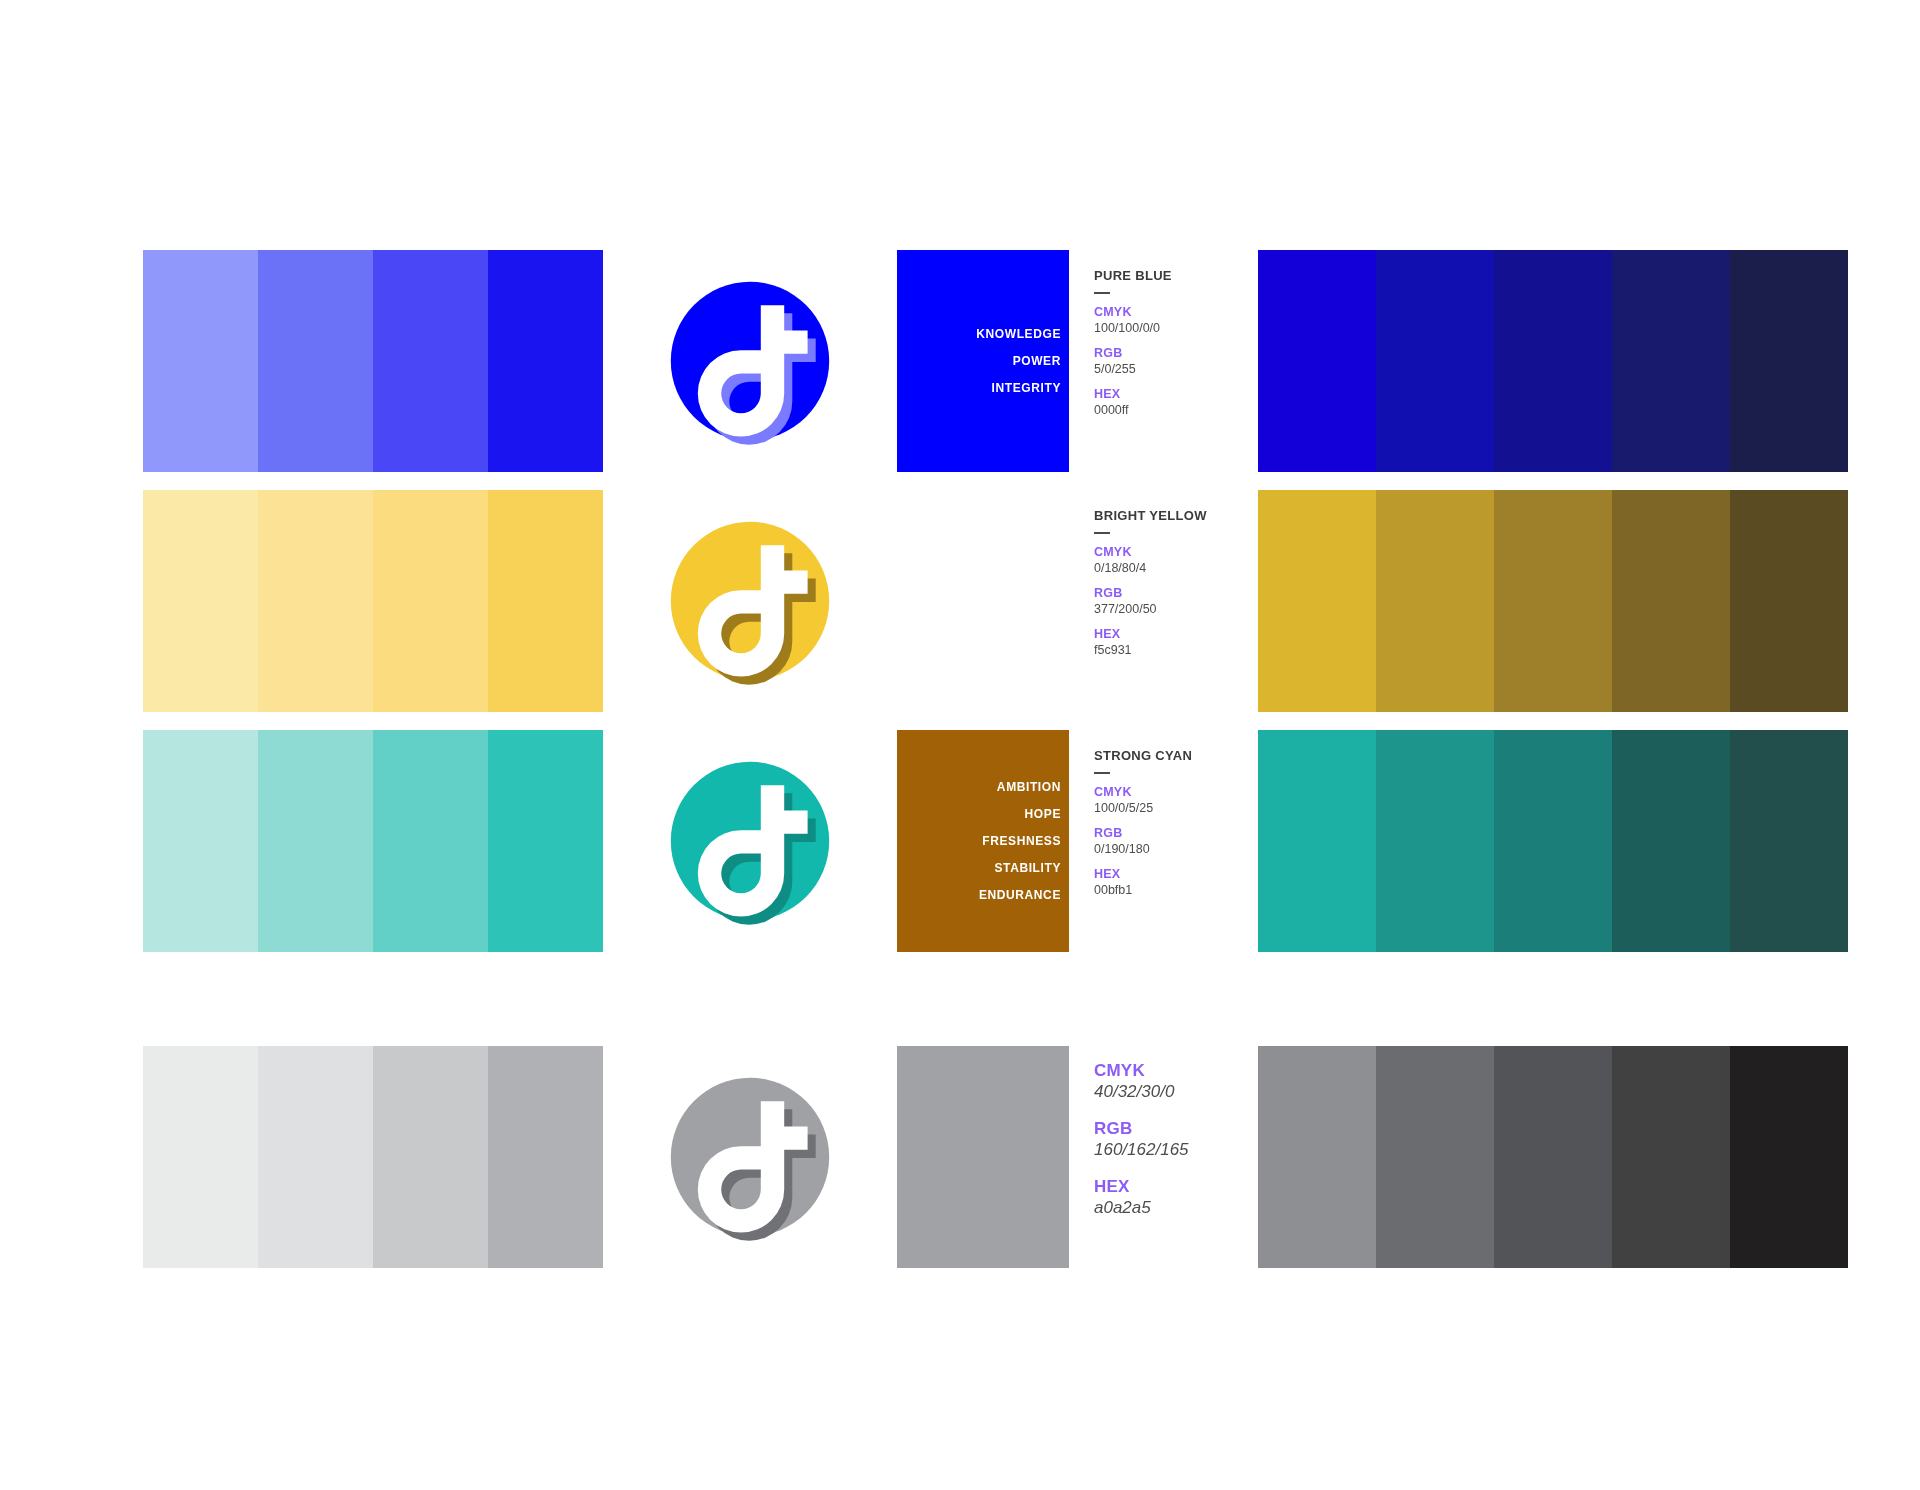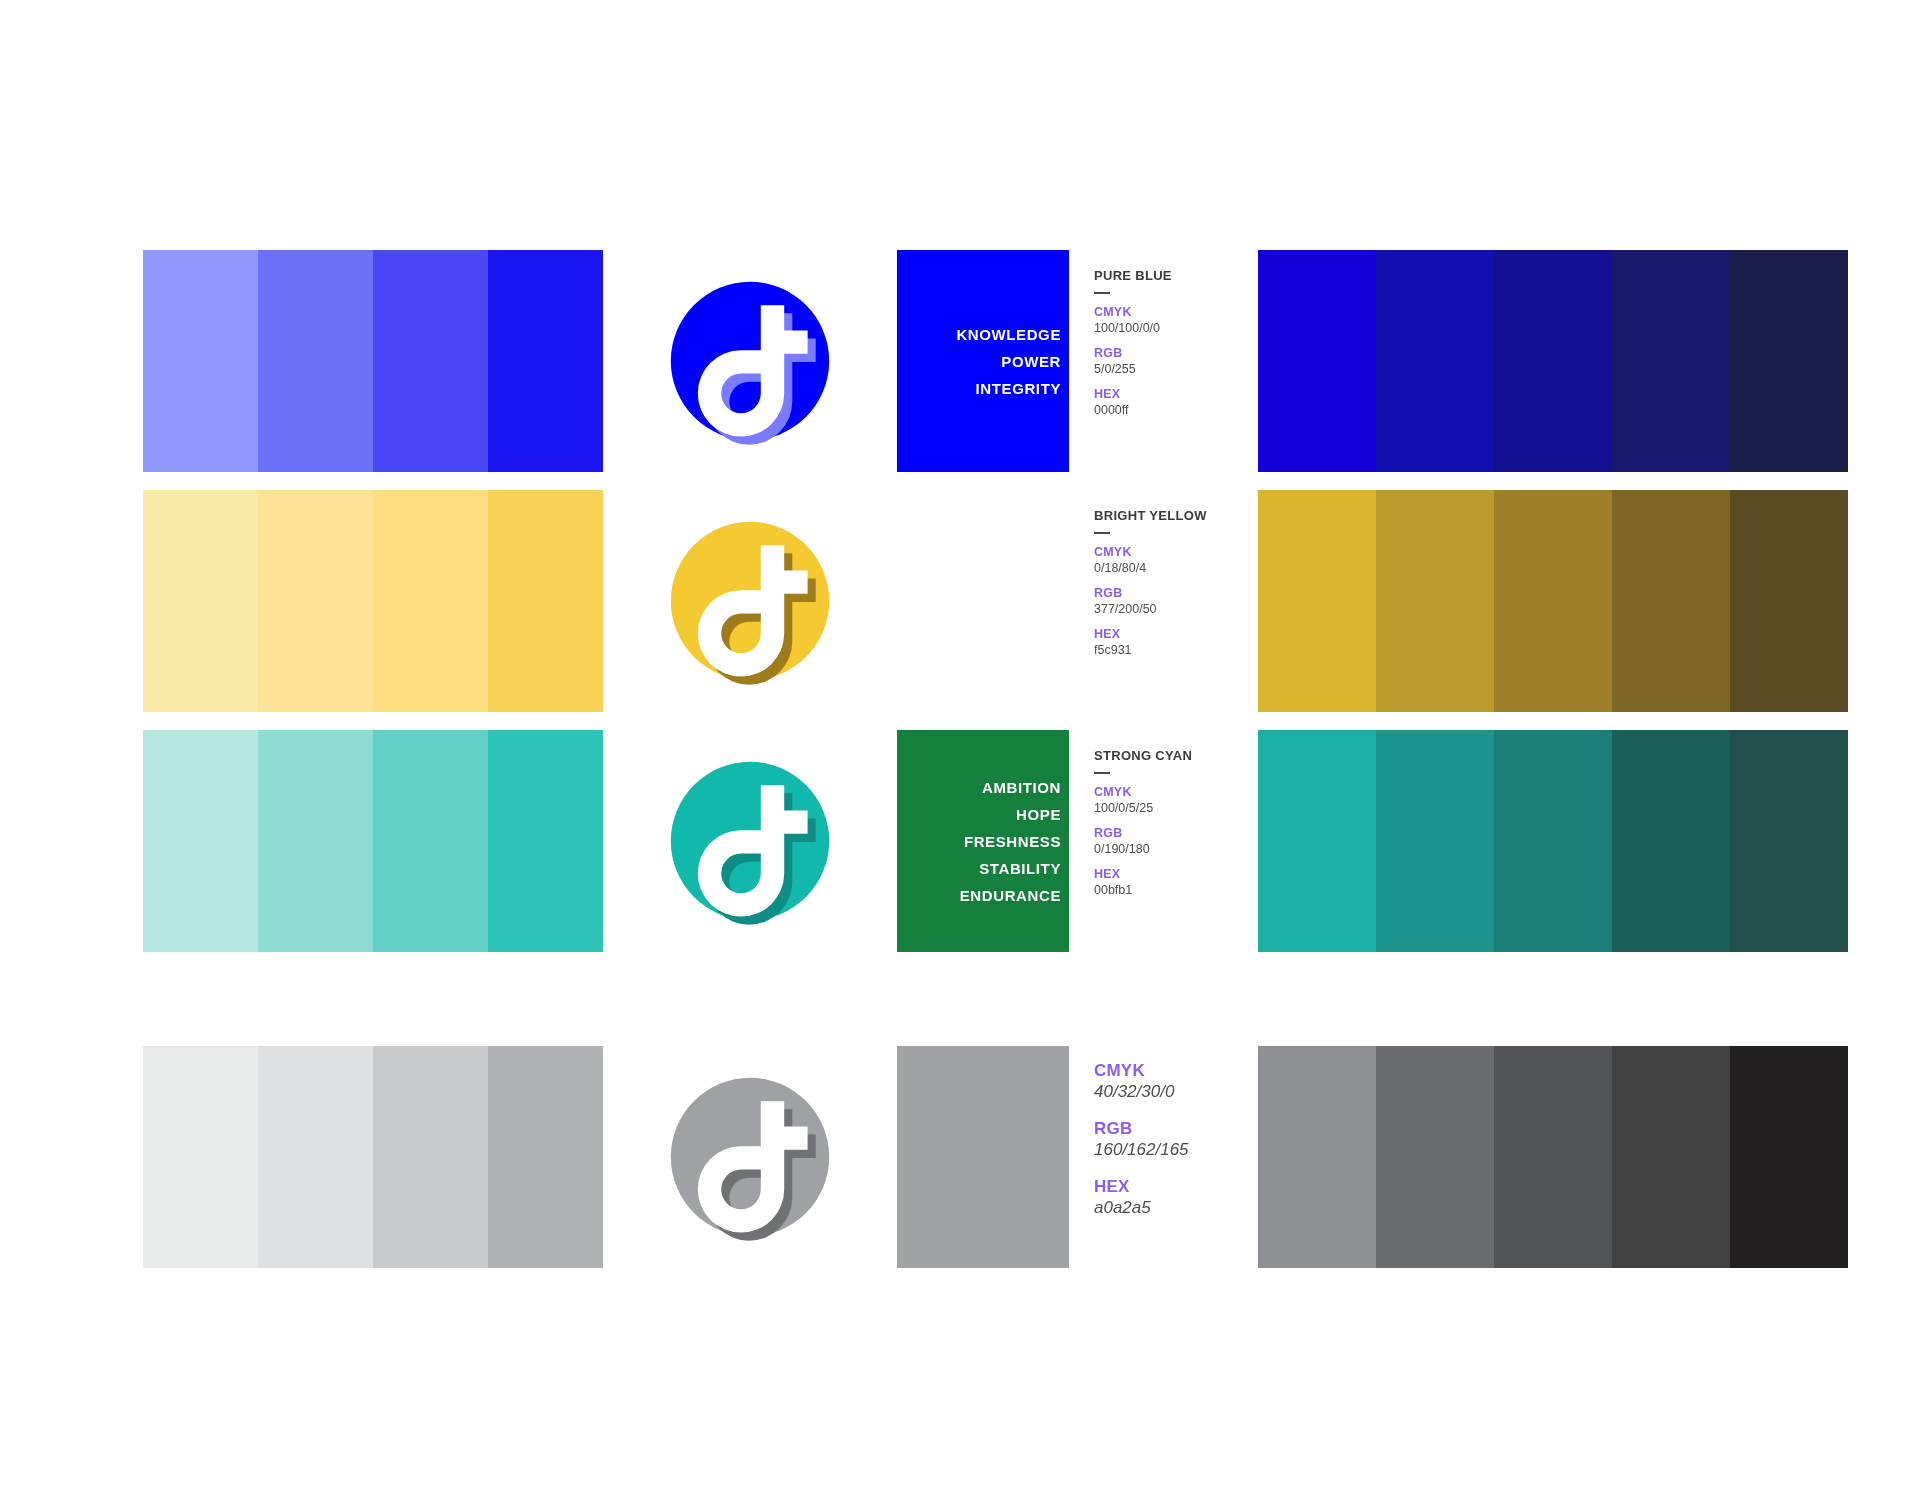--- a/index.html
+++ b/index.html
@@ -62,21 +62,21 @@
     height: 222px;
     display: flex;
     flex-direction: column;
     align-items: flex-end;
     justify-content: center;
     padding: 0 8px 0 0;
   }
   .kw {
     color: #ffffff;
     font-weight: 700;
-    font-size: 15px;
+    font-size: 12px;
     letter-spacing: 0.6px;
     line-height: 27px;
     text-align: right;
     white-space: nowrap;
   }
 
   
   .specs {
     position: absolute;
     left: 1094px;
@@ -237,21 +237,21 @@
         <circle cx="100" cy="100" r="88" fill="#12b8ab"></circle>
         <g transform="translate(9,9)" fill="#0d8d84">
           <path d="M112 38 h26 v28 h26 v26 h-26 v44 a48 48 0 1 1 -48 -48 h22 v26 h-22 a22 22 0 1 0 22 22 V92 h-0 V66 h0 Z"></path>
         </g>
         <g fill="#ffffff">
           <path d="M112 38 h26 v28 h26 v26 h-26 v44 a48 48 0 1 1 -48 -48 h22 v26 h-22 a22 22 0 1 0 22 22 V92 h-0 V66 h0 Z"></path>
         </g>
       </svg>
     </div>
 
-    <div class="kw-block" style="background: #15803d;">
+    <div class="kw-block" style="background: #a16207;">
       <div class="kw">AMBITION</div>
       <div class="kw">HOPE</div>
       <div class="kw">FRESHNESS</div>
       <div class="kw">STABILITY</div>
       <div class="kw">ENDURANCE</div>
     </div>
 
     <div class="specs">
       <div class="name">STRONG CYAN</div>
       <div class="rule"></div>

